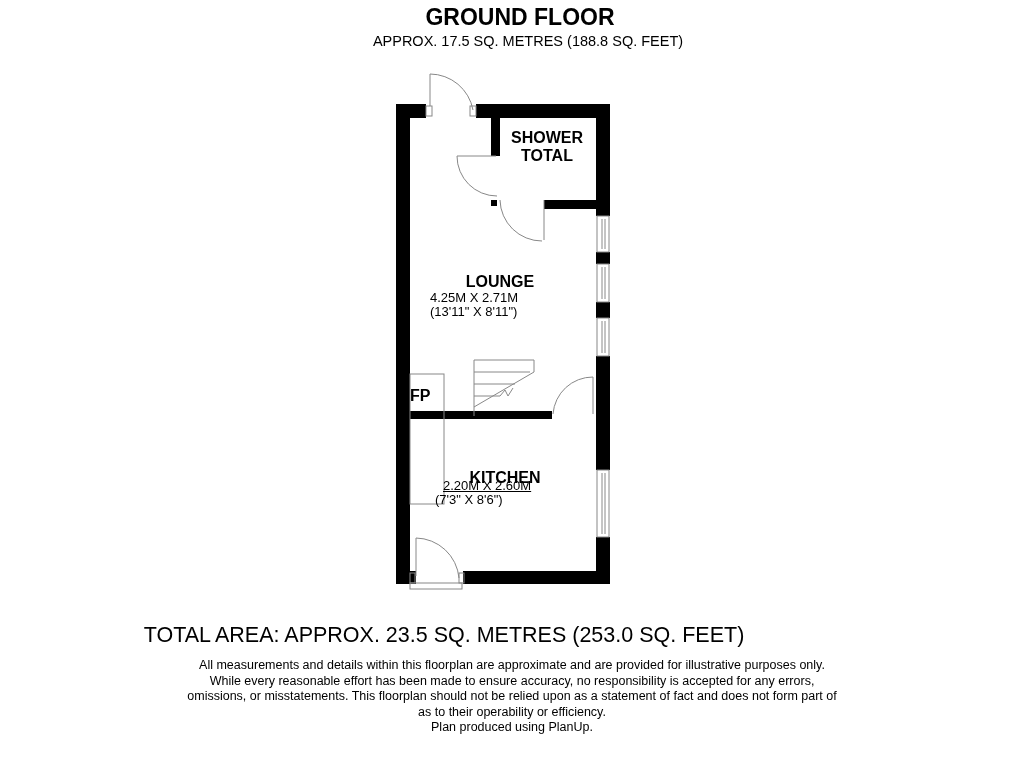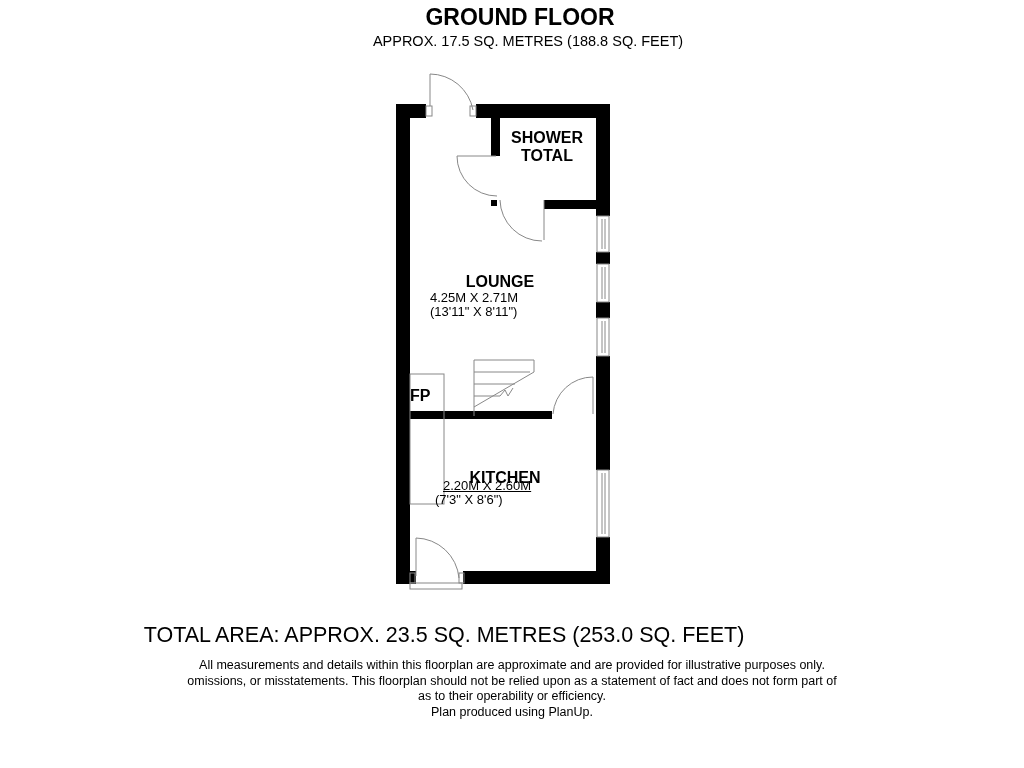--- a/index.html
+++ b/index.html
@@ -104,16 +104,17 @@
 <div class="room-label" style="left:410px; top:387px; width:24px; text-align:left;">FP</div>
 
 <div class="room-label" style="left:435px; top:461px; width:140px;margin-top:8px;">KITCHEN</div>
 <div class="room-dim" style="left:443px; top:479px; width:140px;text-decoration:underline;">2.20M X 2.60M</div>
 <div class="room-dim" style="left:435px; top:493px; width:140px;">(7'3" X 8'6")</div>
 
 <div class="total">TOTAL AREA: APPROX. 23.5 SQ. METRES (253.0 SQ. FEET)</div>
 
 <div class="disclaimer">
   <div>All measurements and details within this floorplan are approximate and are provided for illustrative purposes only.</div>
+  <div>While every reasonable effort has been made to ensure accuracy, no responsibility is accepted for any errors,</div>
   <div>omissions, or misstatements. This floorplan should not be relied upon as a statement of fact and does not form part of</div>
   <div>as to their operability or efficiency.</div>
   <div>Plan produced using PlanUp.</div>
 </div>
 
 </body></html>

